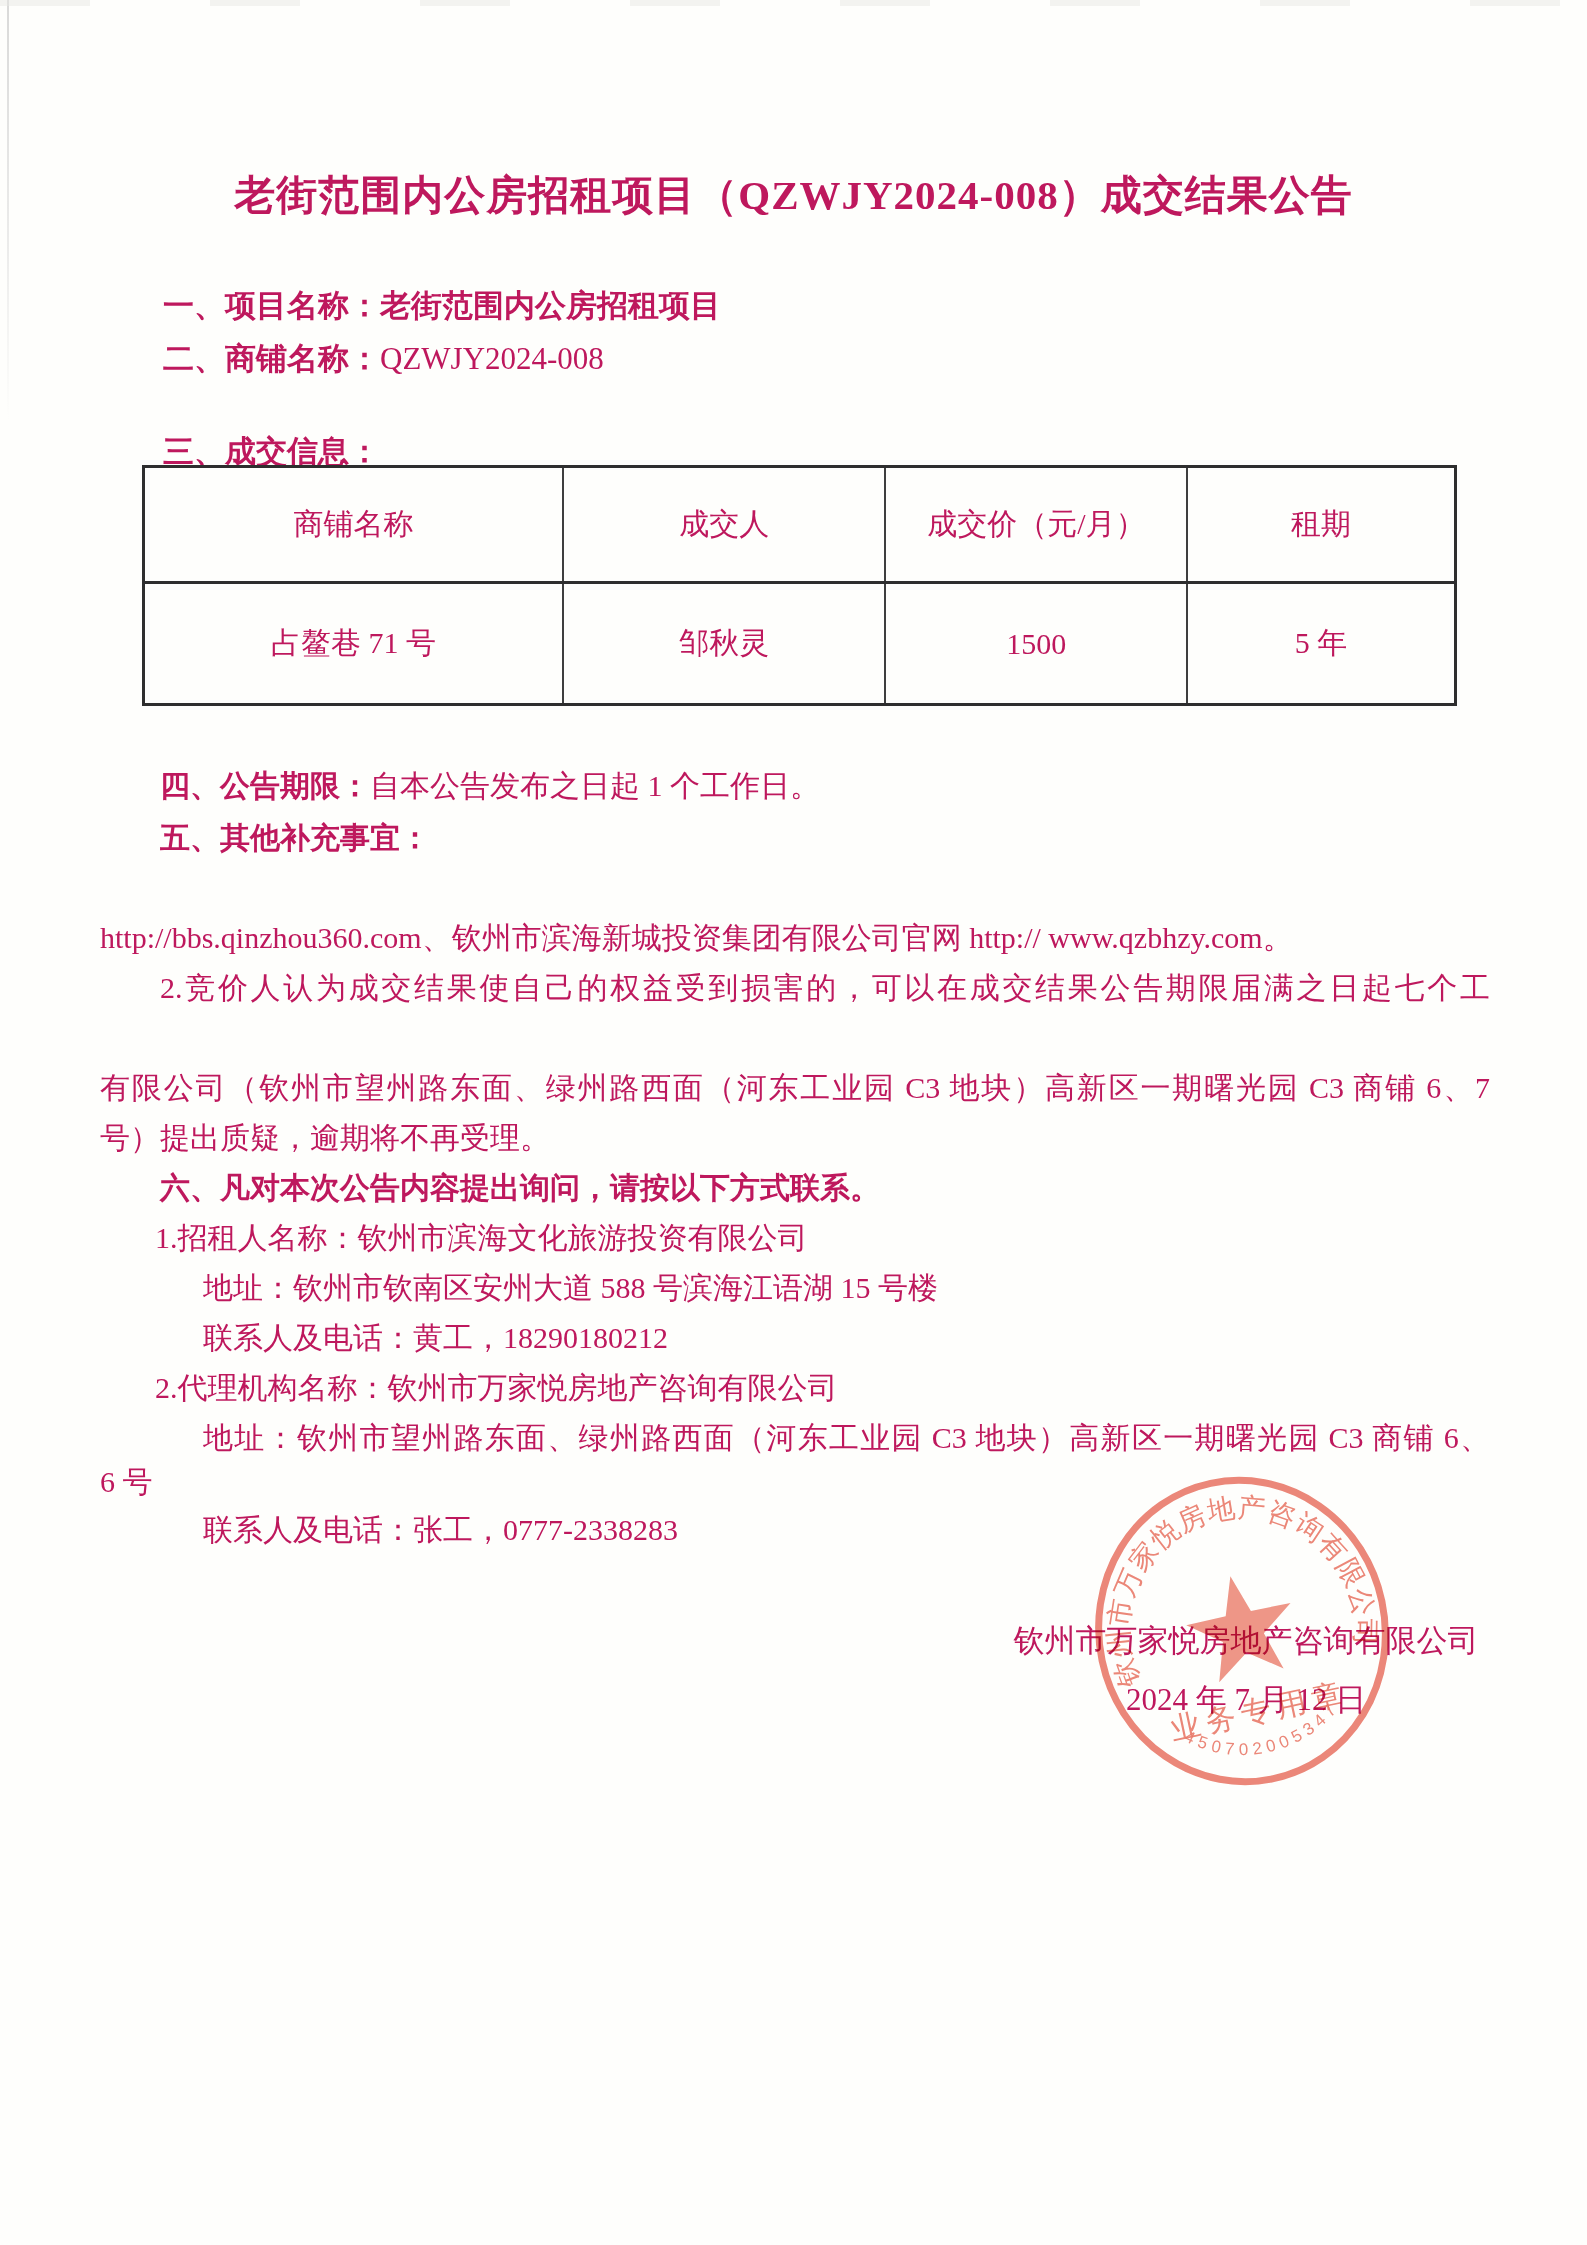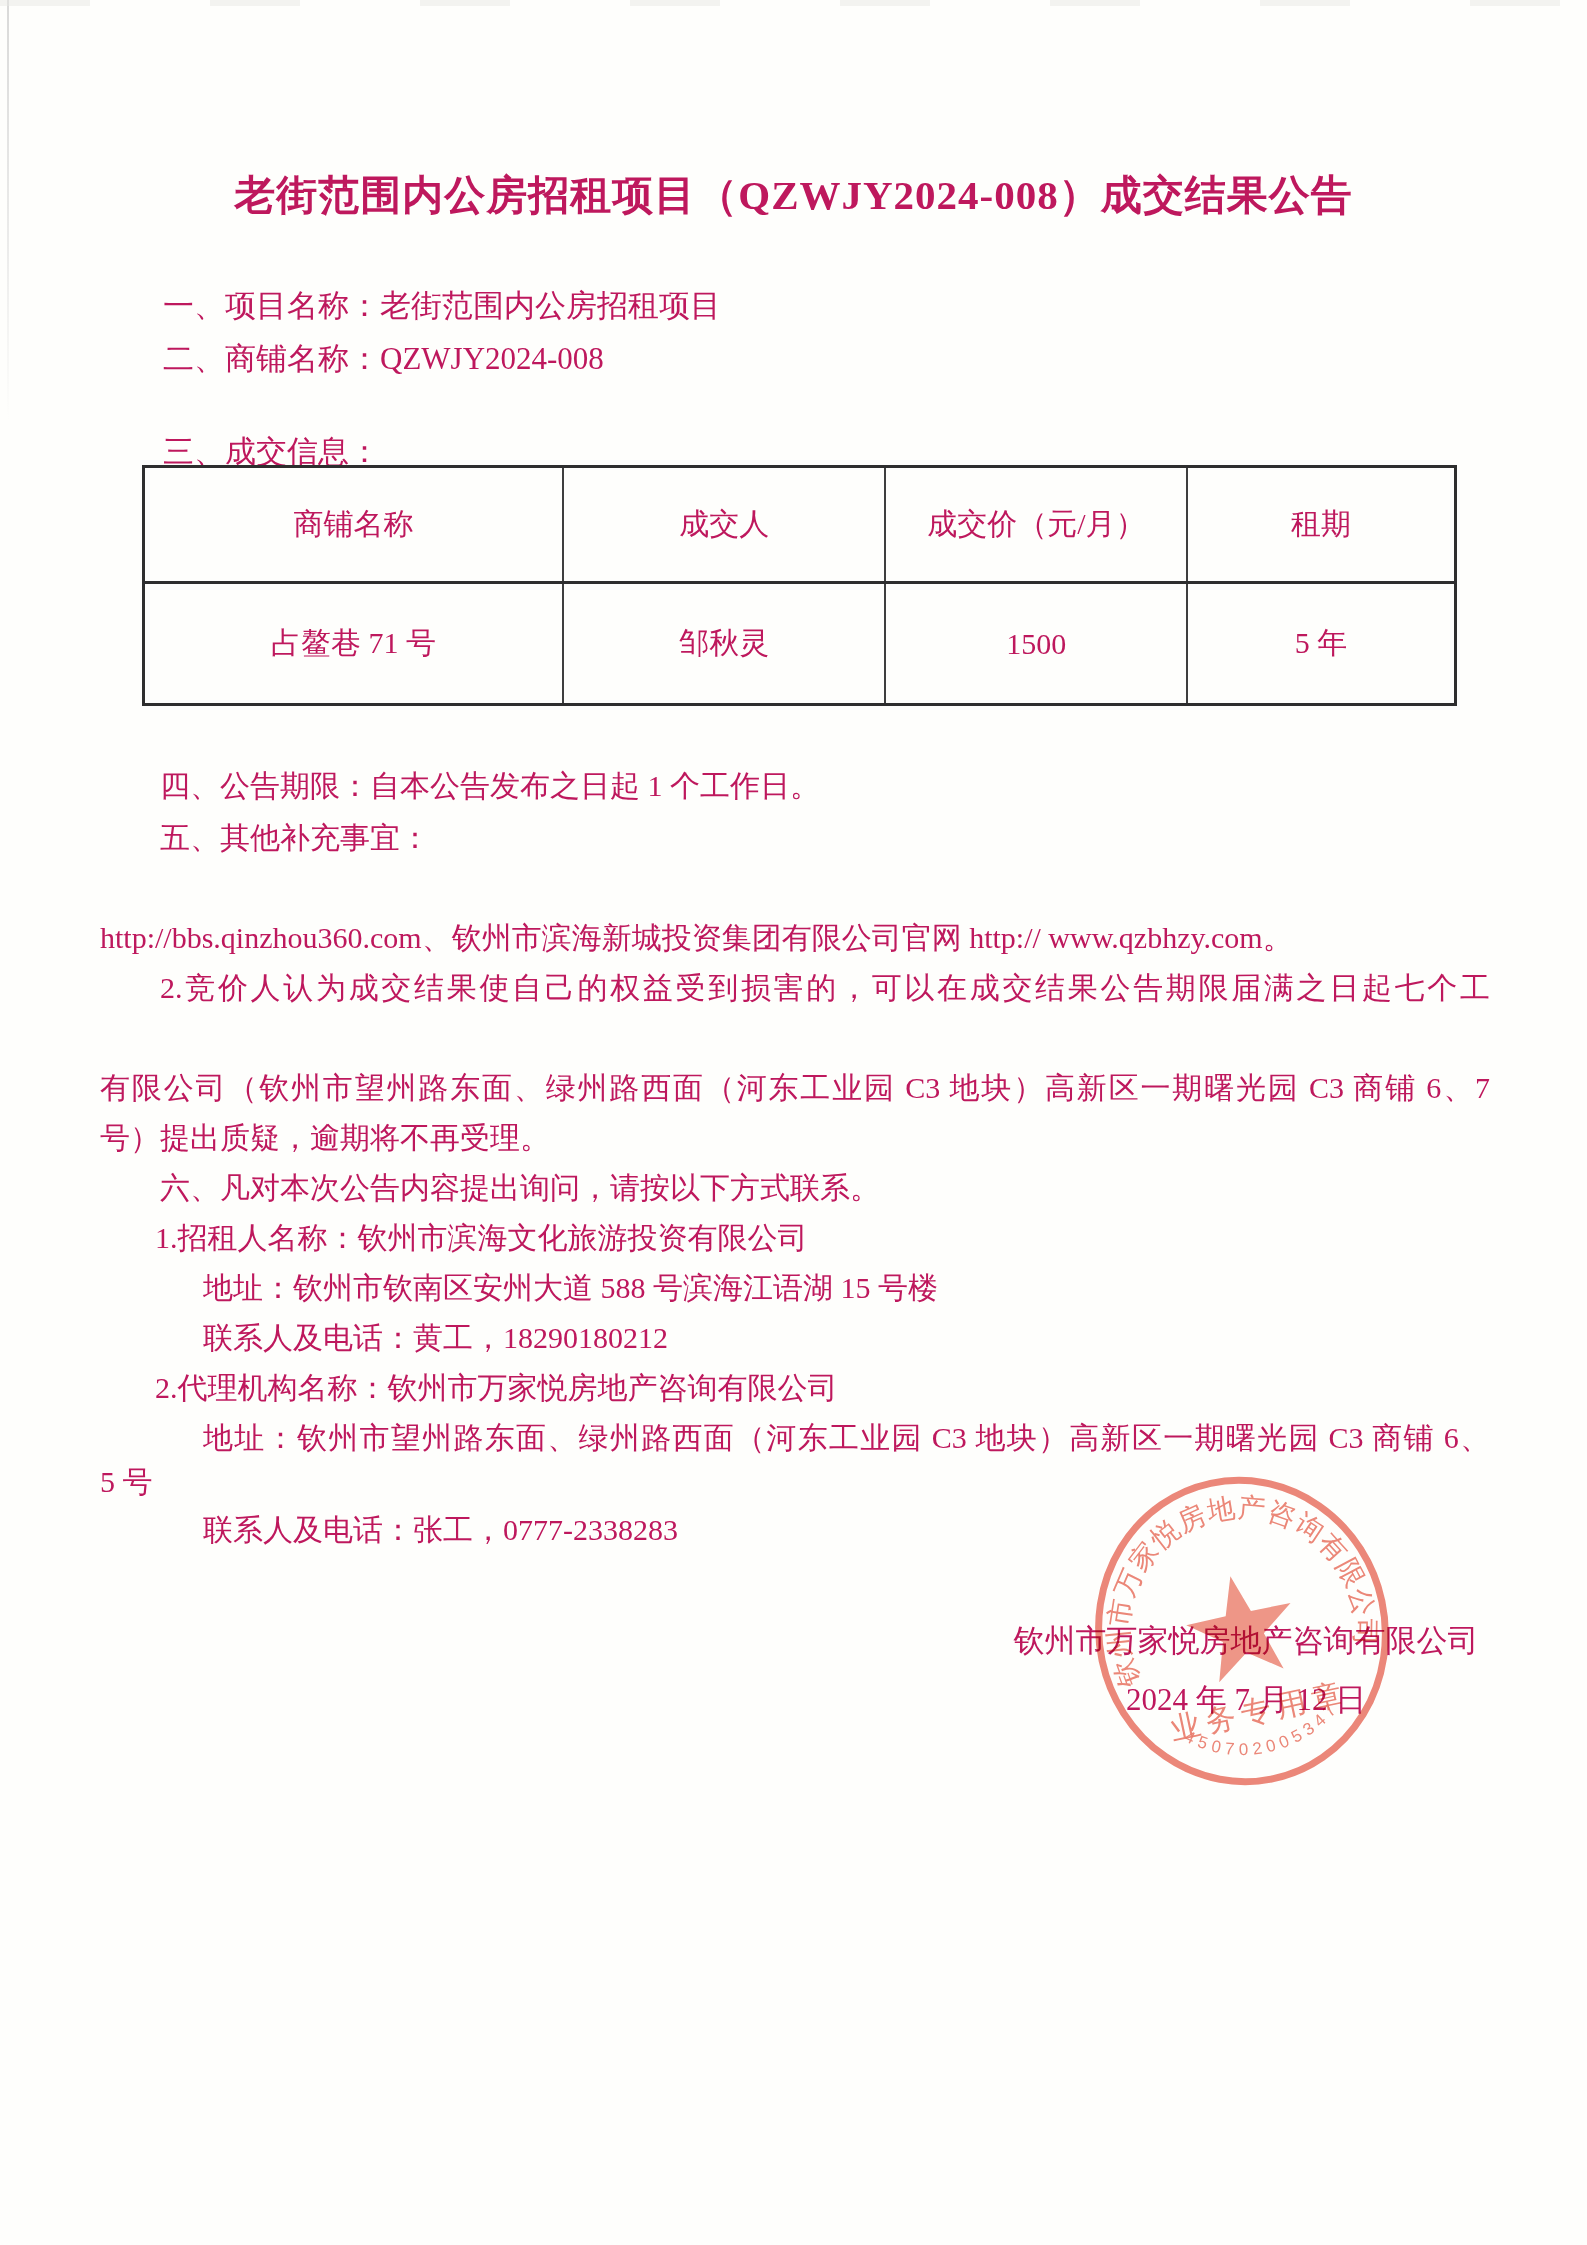--- a/index.html
+++ b/index.html
@@ -21,21 +21,21 @@
     background:repeating-linear-gradient(90deg,#e8e8e4 0 90px,transparent 90px 210px);
     opacity:.5;
   }
   .doc-title{
     position:absolute;top:168px;left:0;width:100%;
     text-align:center;font-size:41px;font-weight:bold;letter-spacing:1px;
     white-space:nowrap;
   }
   .line{position:absolute;font-size:30px;line-height:40px;}
   .nw{white-space:nowrap;}
-  .b{font-weight:normal;}
+  .b{font-weight:bold;}
   .just{text-align:justify;text-align-last:justify;}
   .items{left:163px;font-size:31px;}
   .deal-table{
     position:absolute;left:142px;top:465px;width:1315px;height:236px;
     border-collapse:collapse;table-layout:fixed;
     font-size:30px;
   }
   .deal-table td{
     border:2px solid #3e3e3e;text-align:center;vertical-align:middle;
     padding:0;
@@ -104,21 +104,21 @@
   <div class="line just" style="top:1068px;left:100px;width:1390px;">有限公司（钦州市望州路东面、绿州路西面（河东工业园 C3 地块）高新区一期曙光园 C3 商铺 6、7</div>
   <div class="line nw" style="top:1118px;left:100px;width:1390px;">号）提出质疑，逾期将不再受理。</div>
 
   <div class="line nw b" style="top:1168px;left:100px;width:1390px;padding-left:60px;">六、凡对本次公告内容提出询问，请按以下方式联系。</div>
 
   <div class="line nw" style="top:1218px;left:100px;width:1390px;padding-left:55px;">1.招租人名称：钦州市滨海文化旅游投资有限公司</div>
   <div class="line nw" style="top:1268px;left:100px;width:1390px;padding-left:103px;">地址：钦州市钦南区安州大道 588 号滨海江语湖 15 号楼</div>
   <div class="line nw" style="top:1318px;left:100px;width:1390px;padding-left:103px;">联系人及电话：黄工，18290180212</div>
   <div class="line nw" style="top:1368px;left:100px;width:1390px;padding-left:55px;">2.代理机构名称：钦州市万家悦房地产咨询有限公司</div>
   <div class="line just" style="top:1418px;left:100px;width:1287px;padding-left:103px;">地址：钦州市望州路东面、绿州路西面（河东工业园 C3 地块）高新区一期曙光园 C3 商铺 6、</div>
-  <div class="line nw" style="top:1462px;left:100px;width:1390px;">5 号</div>
+  <div class="line nw" style="top:1462px;left:100px;width:1390px;">6 号</div>
   <div class="line nw" style="top:1510px;left:100px;width:1390px;padding-left:103px;">联系人及电话：张工，0777-2338283</div>
 
   <div class="signature">
     <div class="nw">钦州市万家悦房地产咨询有限公司</div>
     <div class="sig-date nw">2024 年 7 月 12 日</div>
   </div>
 
   <div class="stamp">
     <svg width="304" height="316" viewBox="0 0 304 316" xmlns="http://www.w3.org/2000/svg">
       <defs>

